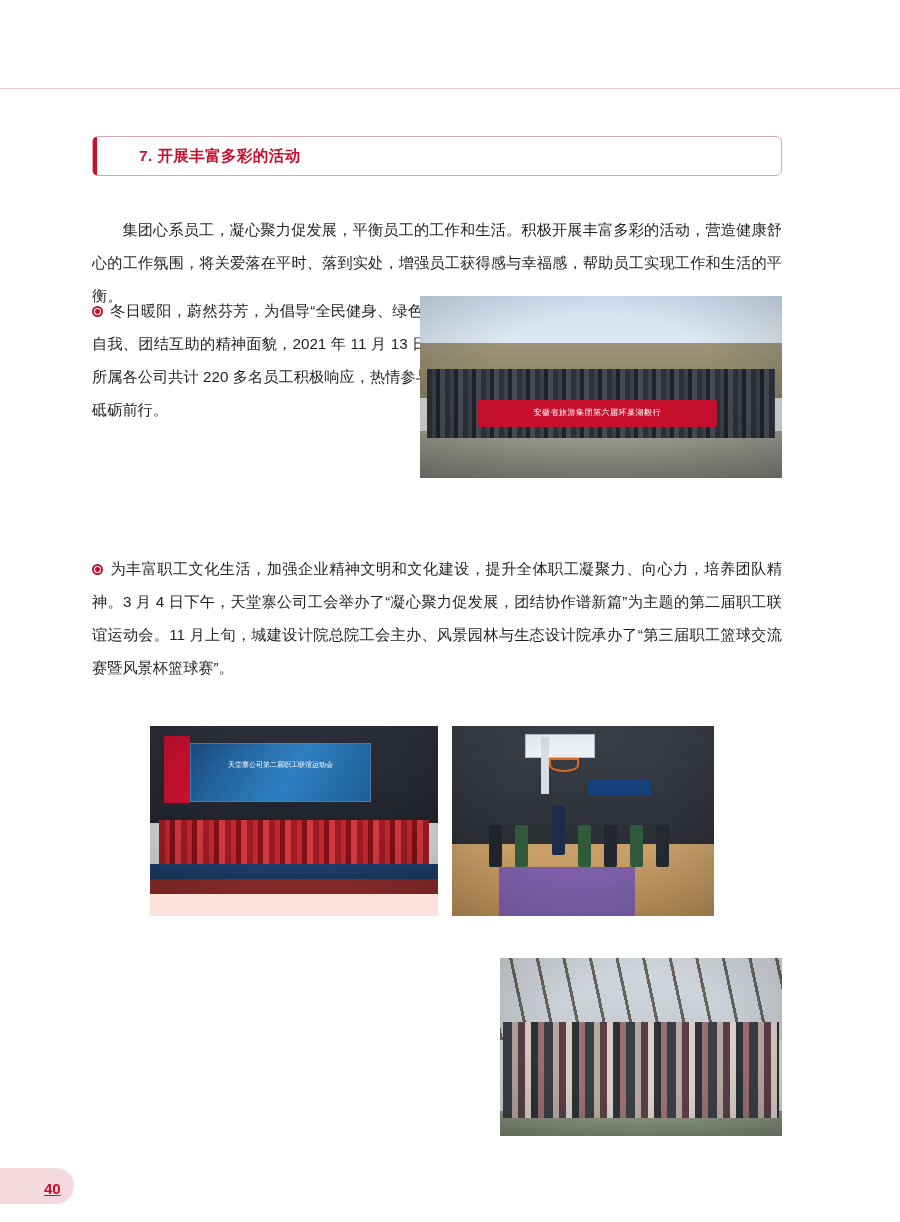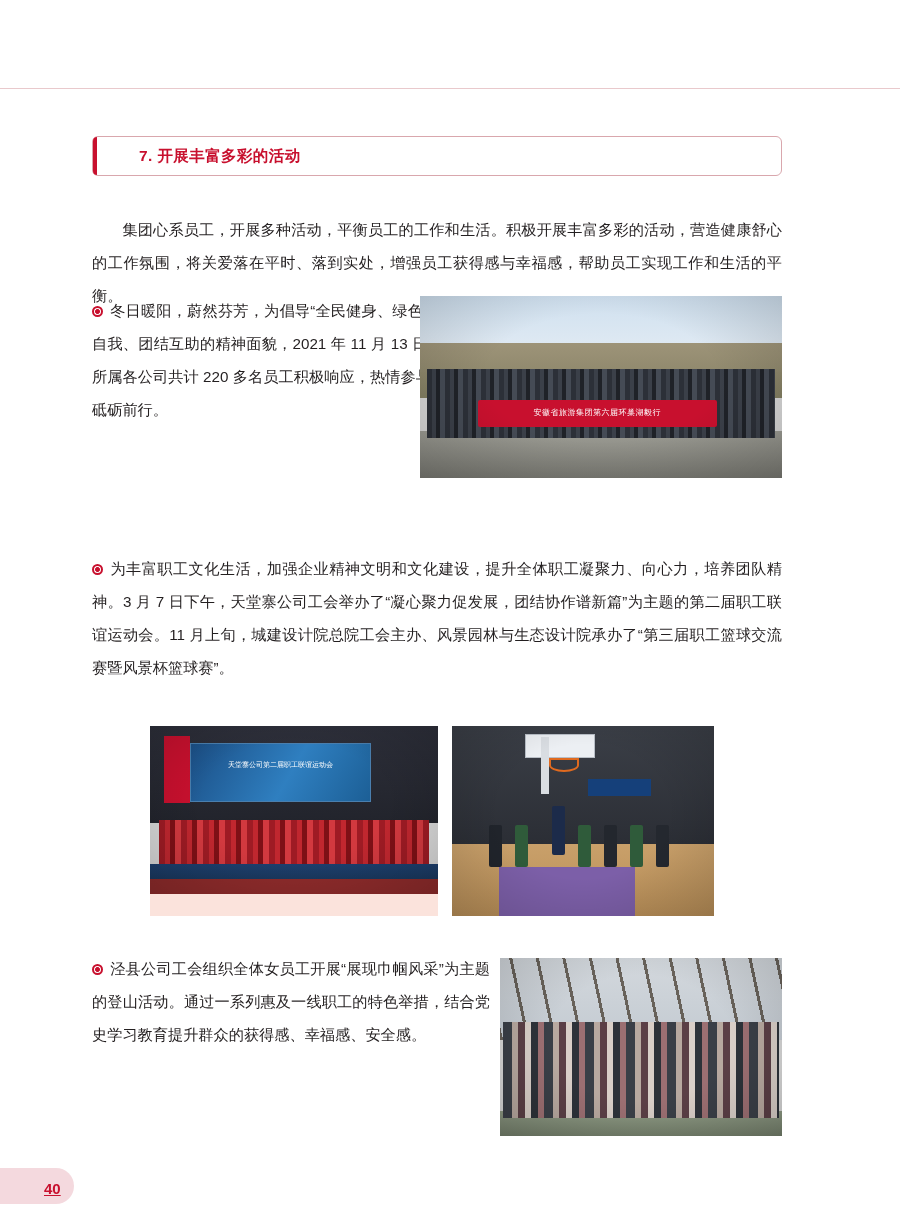--- a/index.html
+++ b/index.html
@@ -226,39 +226,39 @@
 
 <div class="page">
 
   <div class="top-rule"></div>
 
   <div class="heading-box">
     <div class="bar"></div>
     <div class="heading-text">7. 开展丰富多彩的活动</div>
   </div>
 
-  <p class="para p1 indent">集团心系员工，开展多种活动，平衡员工的工作和生活。积极开展丰富多彩的活动，营造健康舒心的工作氛围，将关爱落在平时、落到实处，增强员工获得感与幸福感，帮助员工实现工作和生活的平衡。</p>
+  <p class="para p1 indent">集团心系员工，凝心聚力促发展，平衡员工的工作和生活。积极开展丰富多彩的活动，营造健康舒心的工作氛围，将关爱落在平时、落到实处，增强员工获得感与幸福感，帮助员工实现工作和生活的平衡。</p>
 
   <div class="para p2">
     <span class="bullet"></span><span>冬日暖阳，蔚然芬芳，为倡导“全民健身、绿色环保”的健康生活理念，展现集团员工勇于争先、突破自我、团结互助的精神面貌，2021 年 11 月 13 日，集团公司工会举办了第六届毅行活动。集团本部及所属各公司共计 220 多名员工积极响应，热情参与。本次活动秉承旅游集团人良好的作风，团结一心、砥砺前行。</span>
   </div>
 
   <div class="photo float-img-1">
     <div class="sky"></div>
     <div class="trees"></div>
     <div class="ground"></div>
     <div class="crowd"></div>
     <div class="banner">
       <div class="banner-txt">安徽省旅游集团第六届环巢湖毅行</div>
     </div>
     <div class="vignette"></div>
   </div>
 
   <div class="para p3">
-    <span class="bullet"></span><span>为丰富职工文化生活，加强企业精神文明和文化建设，提升全体职工凝聚力、向心力，培养团队精神。3 月 7 日下午，天堂寨公司工会举办了“凝心聚力促发展，团结协作谱新篇”为主题的第二届职工联谊运动会。11 月上旬，城建设计院总院工会主办、风景园林与生态设计院承办了“第三届职工篮球交流赛暨风景杯篮球赛”。</span>
+    <span class="bullet"></span><span>为丰富职工文化生活，加强企业精神文明和文化建设，提升全体职工凝聚力、向心力，培养团队精神。3 月 4 日下午，天堂寨公司工会举办了“凝心聚力促发展，团结协作谱新篇”为主题的第二届职工联谊运动会。11 月上旬，城建设计院总院工会主办、风景园林与生态设计院承办了“第三届职工篮球交流赛暨风景杯篮球赛”。</span>
   </div>
 
   <div class="photo ph-2">
     <div class="gym-wall"></div>
     <div class="gym-banner"></div>
     <div class="gym-screen">
       <div class="gym-screen-txt">天堂寨公司第二届职工联谊运动会</div>
     </div>
     <div class="floor-blue"></div>
     <div class="floor-red"></div>
@@ -278,23 +278,20 @@
     <div class="player" style="left:14%;background:#20242b;"></div>
     <div class="player" style="left:24%;background:#2f5b3a;"></div>
     <div class="player" style="left:38%;background:#1c2b4a;bottom:32%;height:26%;"></div>
     <div class="player" style="left:48%;background:#2f5b3a;"></div>
     <div class="player" style="left:58%;background:#23272e;"></div>
     <div class="player" style="left:68%;background:#2f5b3a;"></div>
     <div class="player" style="left:78%;background:#24282f;"></div>
     <div class="vignette"></div>
   </div>
 
-  <div class="para p4">
-    <span class="bullet"></span><span>泾县公司工会组织全体女员工开展“展现巾帼风采”为主题的登山活动。通过一系列惠及一线职工的特色举措，结合党史学习教育提升群众的获得感、幸福感、安全感。</span>
-  </div>
 
   <div class="photo ph-4">
     <div class="gp-sky"></div>
     <div class="gp-trees"></div>
     <div class="gp-ground"></div>
     <div class="gp-people"></div>
     <div class="vignette"></div>
   </div>
 
   <div class="folio-tab"></div>

